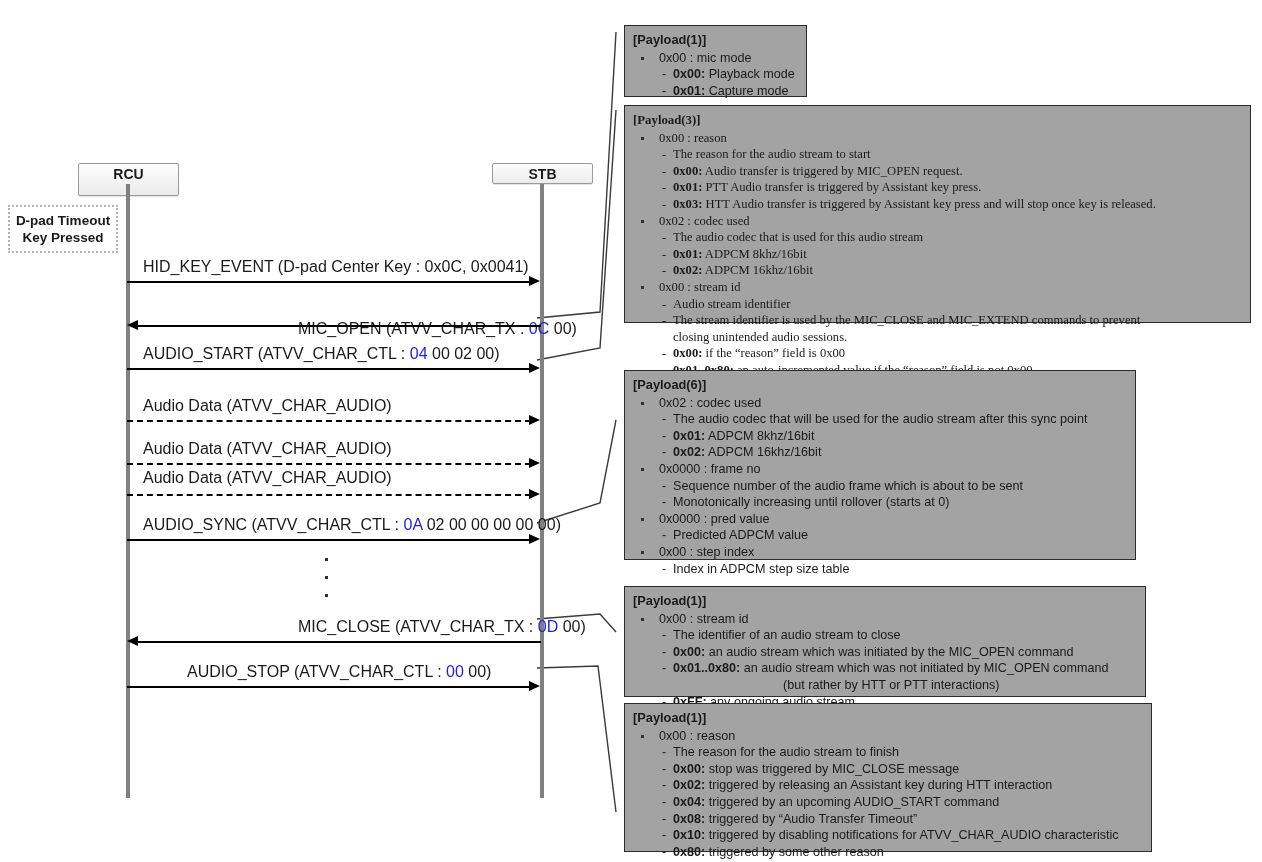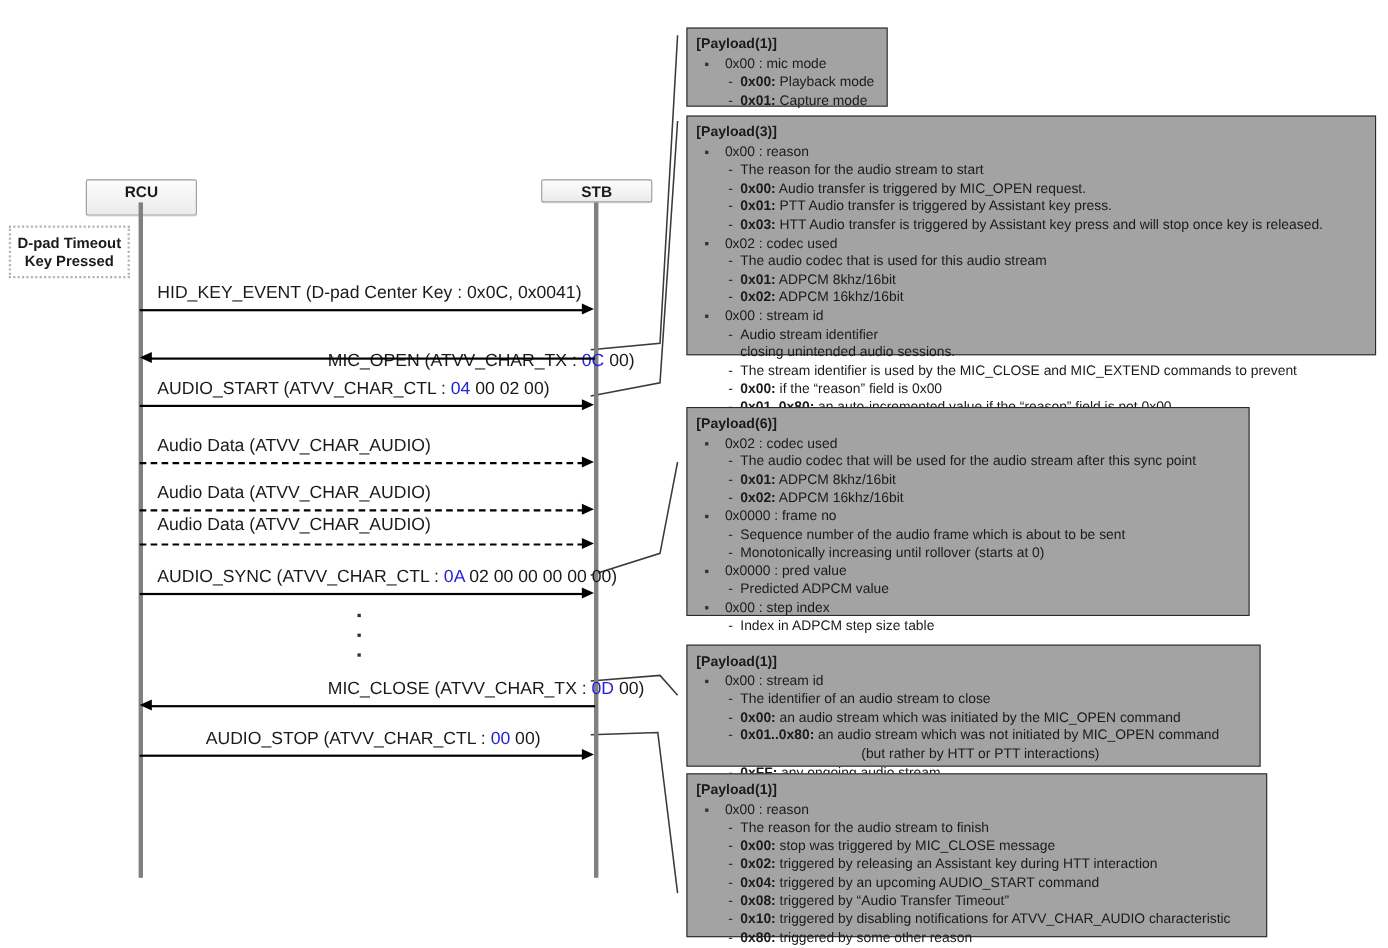--- a/index.html
+++ b/index.html
@@ -172,36 +172,36 @@
 
   <div class="payload" style="left:624px;top:25px;width:183px;height:72px;">
     <div class="ptitle">[Payload(1)]</div>
     <ul>
         <li class="l1">0x00 : mic mode</li>
         <li class="l2"><b>0x00:</b> Playback mode</li>
         <li class="l2"><b>0x01:</b> Capture mode</li>
       </ul>
   </div>
 
-  <div class="payload" style="left:624px;top:105px;width:627px;height:218px;">
+  <div class="payload" style="left:624px;top:105px;width:627px;height:218px;font-family:Liberation Serif, serif;">
     <div class="ptitle">[Payload(3)]</div>
     <ul>
         <li class="l1">0x00 : reason</li>
         <li class="l2">The reason for the audio stream to start</li>
         <li class="l2"><b>0x00:</b> Audio transfer is triggered by MIC_OPEN request.</li>
         <li class="l2"><b>0x01:</b> PTT Audio transfer is triggered by Assistant key press.</li>
         <li class="l2"><b>0x03:</b> HTT Audio transfer is triggered by Assistant key press and will stop once key is released.</li>
         <li class="l1">0x02 : codec used</li>
         <li class="l2">The audio codec that is used for this audio stream</li>
         <li class="l2"><b>0x01:</b> ADPCM 8khz/16bit</li>
         <li class="l2"><b>0x02:</b> ADPCM 16khz/16bit</li>
         <li class="l1">0x00 : stream id</li>
         <li class="l2">Audio stream identifier</li>
+        <li class="l2">The stream identifier is used by the MIC_CLOSE and MIC_EXTEND commands to prevent</li>
         <li class="l2 nodash">closing unintended audio sessions.</li>
-        <li class="l2">The stream identifier is used by the MIC_CLOSE and MIC_EXTEND commands to prevent</li>
         <li class="l2"><b>0x00:</b> if the “reason” field is 0x00</li>
         <li class="l2"><b>0x01..0x80:</b> an auto-incremented value if the “reason” field is not 0x00</li>
       </ul>
   </div>
 
   <div class="payload" style="left:624px;top:370px;width:512px;height:190px;">
     <div class="ptitle">[Payload(6)]</div>
     <ul>
         <li class="l1">0x02 : codec used</li>
         <li class="l2">The audio codec that will be used for the audio stream after this sync point</li>

